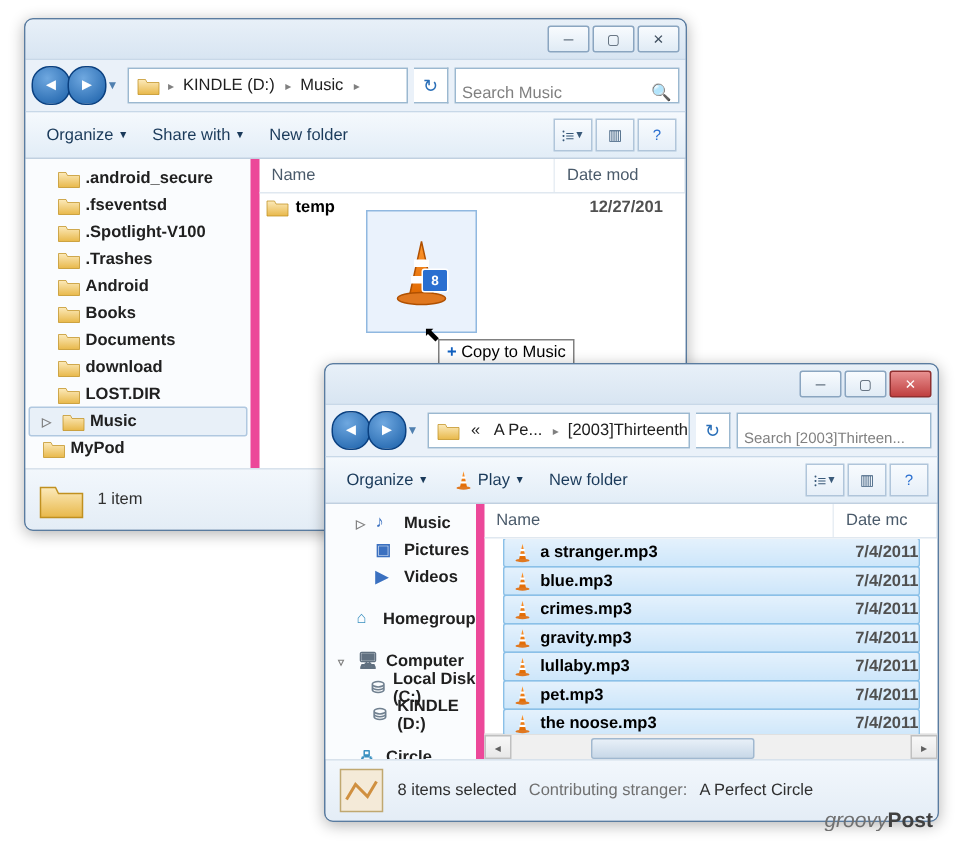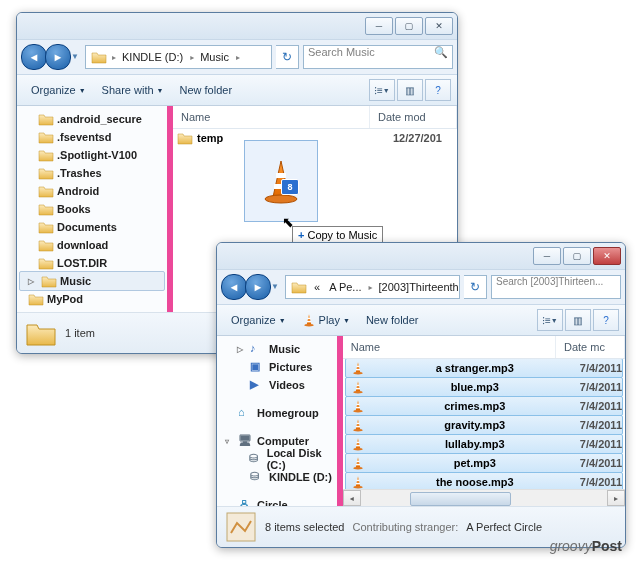--- a/index.html
+++ b/index.html
@@ -124,21 +124,21 @@
   justify-content: center;
   color: #2a6fb8;
   font-size: 12px;
 }
 .search {
   width: 140px;
   height: 22px;
   border: 1px solid #9bb8d0;
   background: #fff;
   display: flex;
-  align-items: flex-start;
+  align-items: flex-end;
   padding: 0 4px;
   color: #808080;
   gap: 24px;
 }
 .search .sicon {
   margin-left: auto;
   color: #4070a0;
 }
 .toolbar {
   height: 30px;
@@ -246,22 +246,21 @@
 }
 .row .ricon {
   width: 16px;
   height: 14px;
   margin: 0 4px;
 }
 .row.sel {
   background: linear-gradient(#e4f1fc, #cde6fa);
   border: 1px solid #8ac0e8;
   border-radius: 2px;
-  margin: -1px 2px;
-  text-align: center;
+  margin: -1px 12px;
 }
 .row .rname {
   flex: 0 0 210px;
   white-space: nowrap;
   overflow: hidden;
 }
 .row .rdate {
   color: #505050;
 }
 .statusbar {

